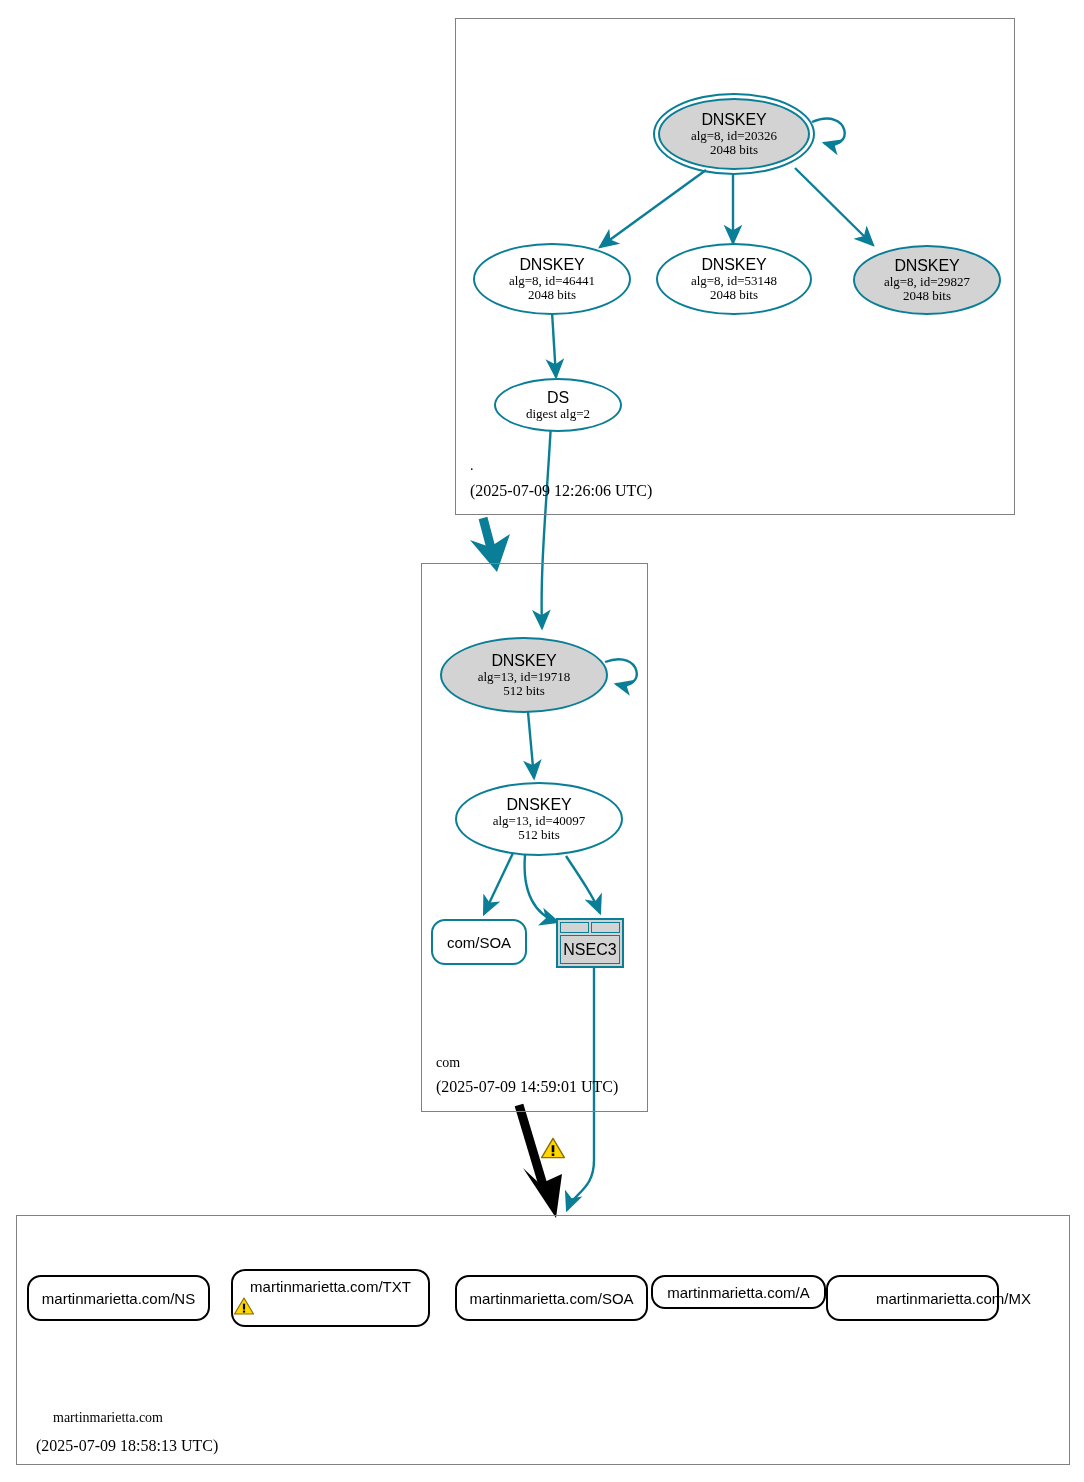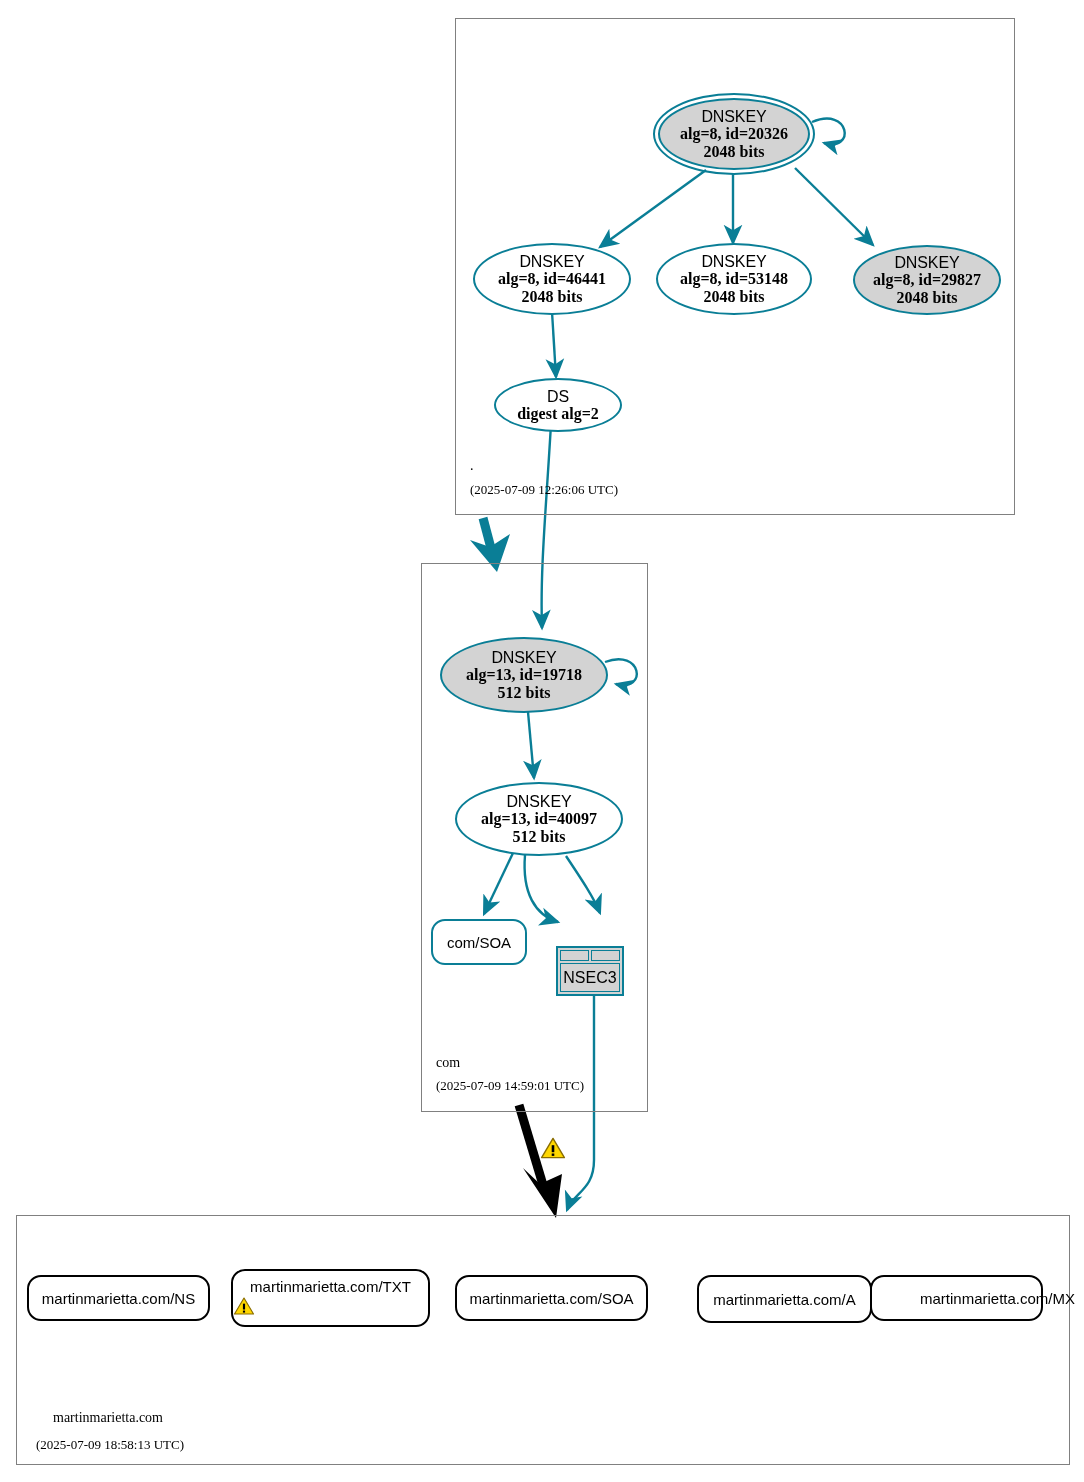--- a/index.html
+++ b/index.html
@@ -34,21 +34,21 @@
   .zone-label {
     position: absolute;
     font-family: "Liberation Serif", serif;
     font-size: 14px;
     color: #000000;
     white-space: nowrap;
   }
   .zone-time {
     position: absolute;
     font-family: "Liberation Serif", serif;
-    font-size: 13px;
+    font-size: 16px;
     color: #000000;
     white-space: nowrap;
   }
   
   .ellipse-node {
     position: absolute;
     border-radius: 50%;
     box-sizing: border-box;
     display: flex;
     flex-direction: column;
@@ -58,23 +58,22 @@
     line-height: 1.08;
   }
   .ellipse-node .nt {
     font-family: "Liberation Sans", sans-serif;
     font-size: 16px;
     color: #000;
     letter-spacing: -0.1px;
   }
   .ellipse-node .ns {
     font-family: "Liberation Serif", serif;
-    font-size: 16px;
+    font-size: 13px;
     color: #000;
-    font-weight: bold;
   }
   .ellipse-node.secure {
     border: 2px solid #0a7e96;
   }
   .ellipse-node.filled {
     background: #d3d3d3;
   }
   .ellipse-node.plain {
     background: #ffffff;
   }
@@ -264,21 +263,21 @@
   <div class="ellipse-node secure plain" style="left:455px; top:782px; width:168px; height:74px;">
     <div class="nt">DNSKEY</div>
     <div class="ns">alg=13, id=40097</div>
     <div class="ns">512 bits</div>
   </div>
 
   <div class="rrset-node secure" style="left:431px; top:919px; width:96px; height:46px;">
     <div class="label">com/SOA</div>
   </div>
 
-  <div class="nsec3-node" style="left:556px; top:918px; width:68px; height:50px;margin-top:28px;">
+  <div class="nsec3-node" style="left:556px; top:918px; width:68px; height:50px;">
     <div class="nsec3-top">
       <div class="nsec3-cell"></div>
       <div class="nsec3-cell"></div>
     </div>
     <div class="nsec3-bottom">
       <span>NSEC3</span>
     </div>
   </div>
 
   <svg class="warn-icon" style="left:540px; top:1136px;" width="26" height="24" viewBox="0 0 26 24">
@@ -301,21 +300,21 @@
       <path d="M13,2.4 L24.4,21.6 L1.6,21.6 Z" fill="#ffd700" stroke="#8a6d00" stroke-width="1.4" stroke-linejoin="round"></path>
       <rect x="11.7" y="9.2" width="2.6" height="7" fill="#000"></rect>
       <rect x="11.7" y="17.5" width="2.6" height="2.4" fill="#000"></rect>
     </svg>
   </div>
 
   <div class="rrset-node insecure" style="left:455px; top:1275px; width:193px; height:46px;">
     <div class="label">martinmarietta.com/SOA</div>
   </div>
 
-  <div class="rrset-node insecure" style="left:697px; top:1275px; width:175px; height:48px;">
+  <div class="rrset-node insecure" style="left:651px; top:1275px; width:175px; height:34px;">
     <div class="label">martinmarietta.com/A</div>
   </div>
 
-  <div class="rrset-node insecure" style="left:870px; top:1275px; width:173px; height:46px;padding-left:48px;">
+  <div class="rrset-node insecure" style="left:826px; top:1275px; width:173px; height:46px;padding-left:48px;">
     <div class="label">martinmarietta.com/MX</div>
   </div>
 
 </div>
 
 </body></html>

